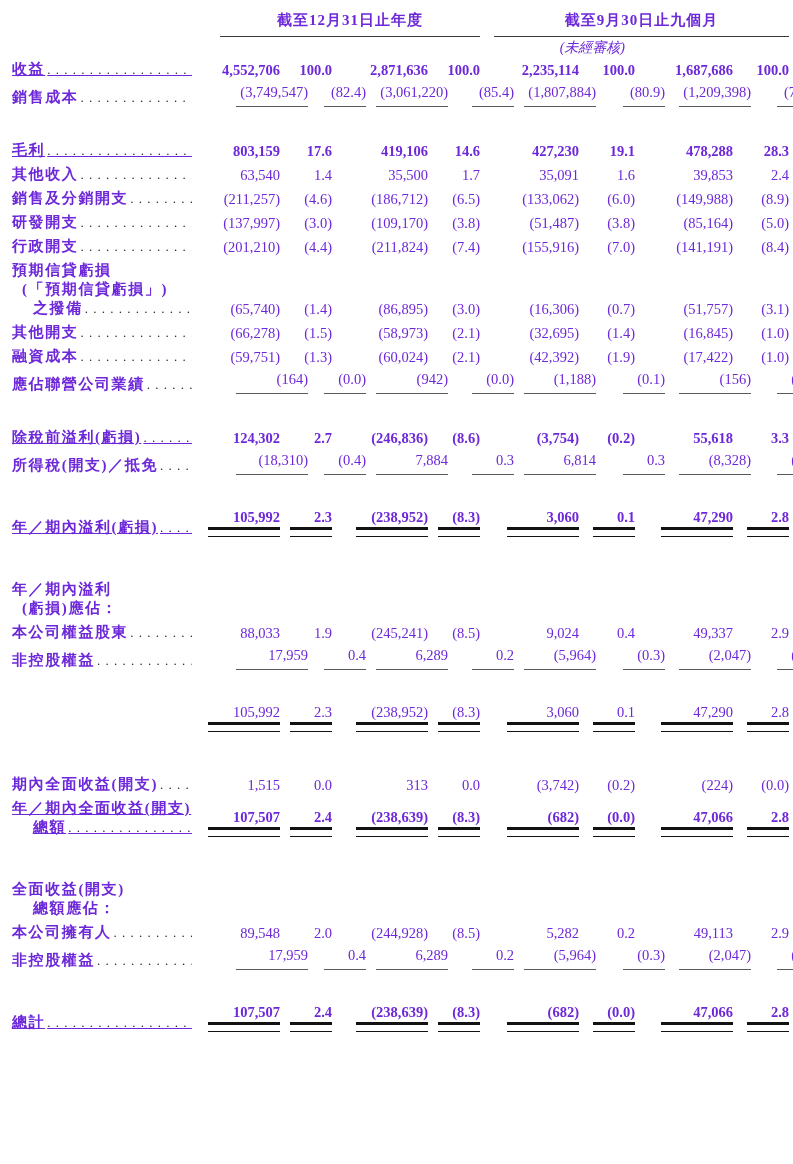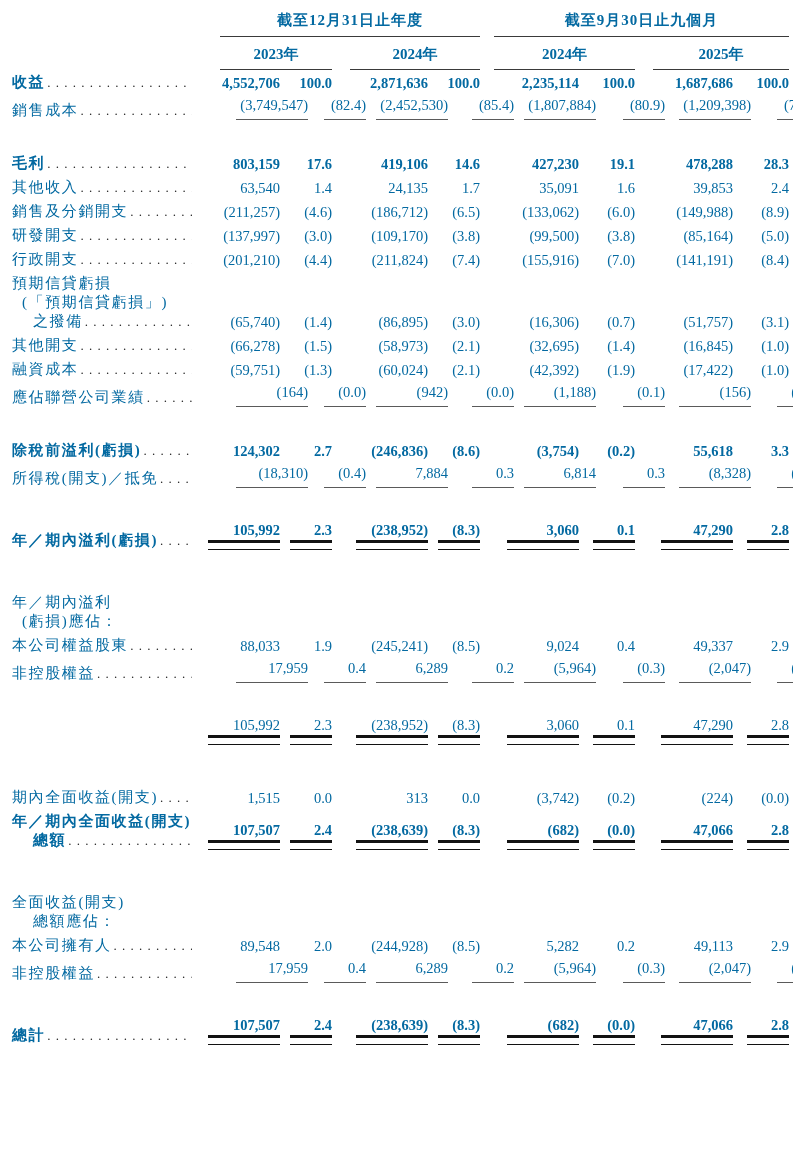--- a/index.html
+++ b/index.html
@@ -1,21 +1,21 @@
 <!DOCTYPE html>
 <html><head>
 <meta charset="utf-8">
 <style>
   html,body { margin:0; padding:0; background:#ffffff; }
   .page {
     width: 793px;
     min-height: 1164px;
     box-sizing: border-box;
     background:#fff;
-    color:#0369a1;
+    color:#6d28d9;
     font-family: "Liberation Serif", "DejaVu Serif", serif;
     padding: 10px 16px 24px 12px;
   }
   table { border-collapse: collapse; width: 771px; table-layout: fixed; }
   td { vertical-align: bottom; padding: 2px 0 3px 0; }
 
   
   thead td { padding: 1px 0; }
   .grp {
     text-align: center; font-weight: bold; font-size: 15px;
@@ -31,41 +31,41 @@
   .y1 { margin-left: 28px; }
   .y2 { margin-left: 18px; }
   .y3 { margin-left: 14px; }
   .y4 { margin-left: 18px; }
   .cur { text-align: right; font-style: italic; font-size: 14.5px; padding-top: 7px; white-space: nowrap; }
   .unit { text-align: right; font-style: italic; font-size: 14.5px; white-space: nowrap; }
   .pcth { text-align: right; font-style: italic; font-size: 14.5px; }
   .unaud { text-align: right; font-style: italic; font-size: 14px; padding-right: 10px; white-space: nowrap; }
 
   
-  .lbl { font-size: 15px; }
+  .lbl { font-size: 15px; font-weight: bold; }
   .lbl-line { display: flex; align-items: baseline; }
   .ind1 { padding-left: 10px; }
   .ind2 { padding-left: 21px; }
   .lbl-text { letter-spacing: 1.6px; white-space: nowrap; }
   .dots { flex: 1; overflow: hidden; white-space: nowrap; color: #2a2a2a; padding-left: 2px; }
   .dots::after {
     content: ". . . . . . . . . . . . . . . . . . . . . . . . . . . . . . . . . . .";
     font-size: 13px; font-weight: normal; letter-spacing: 1px;
   }
   .num { text-align: right; font-size: 14.5px; white-space: nowrap; }
   .v { display: inline-block; text-align: right; }
   .amt .v { min-width: 72px; }
   .pct .v { min-width: 42px; }
   .rule-single { border-bottom: 1.6px solid #5a5a5a; padding-bottom: 5px; margin-left: 44px; }
   .rule-double { position: relative; padding-bottom: 11px; }
   .rule-double::after {
     content:""; position:absolute; left:0; right:0; bottom:0; height:6px;
     border-top: 3px solid #121212; border-bottom: 1.5px solid #121212;
   }
-  tr.bold td { font-weight: bold; }
+  tr.bold td { font-weight: bold; text-decoration: underline; }
   .spacer-md { height: 24px; }
   .spacer-lg { height: 33px; }
 </style>
 </head>
 <body>
 
 <div class="page">
   <table>
     <colgroup>
       <col style="width:180px">
@@ -82,33 +82,23 @@
       <tr>
         <td></td>
         <td colspan="4">
           <div class="grp g1">截至12月31日止年度</div>
         </td>
         <td colspan="4">
           <div class="grp g2">截至9月30日止九個月</div>
         </td>
       </tr>
       <tr>
-        <td></td>
-        <td colspan="2">
-          <div class="yr y1">2023年</div>
-        </td>
-        <td colspan="2">
-          <div class="yr y2">2024年</div>
-        </td>
-        <td colspan="2">
-          <div class="yr y3">2024年</div>
-        </td>
-        <td colspan="2">
-          <div class="yr y4">2025年</div>
-        </td>
+        <td colspan="5"></td>
+        <td colspan="2" class="unaud">(未經審核)</td>
+        <td colspan="2"></td>
       </tr>
     </thead>
     <tbody>
         <tr class="bold">
           <td class="lbl">
             <div class="lbl-line">
               <span class="lbl-text">收益</span>
               <span class="dots"></span>
             </div>
           </td>
@@ -123,21 +113,21 @@
         </tr>
         <tr>
           <td class="lbl">
             <div class="lbl-line">
               <span class="lbl-text">銷售成本</span>
               <span class="dots"></span>
             </div>
           </td>
           <td class="num amt"><span class="v rule-single">(3,749,547)</span></td>
           <td class="num pct"><span class="v rule-single">(82.4)</span></td>
-          <td class="num amt"><span class="v rule-single">(2,452,530)</span></td>
+          <td class="num amt"><span class="v rule-single">(3,061,220)</span></td>
           <td class="num pct"><span class="v rule-single">(85.4)</span></td>
           <td class="num amt"><span class="v rule-single">(1,807,884)</span></td>
           <td class="num pct"><span class="v rule-single">(80.9)</span></td>
           <td class="num amt"><span class="v rule-single">(1,209,398)</span></td>
           <td class="num pct"><span class="v rule-single">(71.7)</span></td>
         </tr>
         <tr>
           <td colspan="9" class="spacer-md"></td>
         </tr>
         <tr class="bold">
@@ -158,21 +148,21 @@
         </tr>
         <tr>
           <td class="lbl">
             <div class="lbl-line">
               <span class="lbl-text">其他收入</span>
               <span class="dots"></span>
             </div>
           </td>
           <td class="num amt"><span class="v">63,540</span></td>
           <td class="num pct"><span class="v">1.4</span></td>
-          <td class="num amt"><span class="v">24,135</span></td>
+          <td class="num amt"><span class="v">35,500</span></td>
           <td class="num pct"><span class="v">1.7</span></td>
           <td class="num amt"><span class="v">35,091</span></td>
           <td class="num pct"><span class="v">1.6</span></td>
           <td class="num amt"><span class="v">39,853</span></td>
           <td class="num pct"><span class="v">2.4</span></td>
         </tr>
         <tr>
           <td class="lbl">
             <div class="lbl-line">
               <span class="lbl-text">銷售及分銷開支</span>
@@ -192,21 +182,21 @@
           <td class="lbl">
             <div class="lbl-line">
               <span class="lbl-text">研發開支</span>
               <span class="dots"></span>
             </div>
           </td>
           <td class="num amt"><span class="v">(137,997)</span></td>
           <td class="num pct"><span class="v">(3.0)</span></td>
           <td class="num amt"><span class="v">(109,170)</span></td>
           <td class="num pct"><span class="v">(3.8)</span></td>
-          <td class="num amt"><span class="v">(99,500)</span></td>
+          <td class="num amt"><span class="v">(51,487)</span></td>
           <td class="num pct"><span class="v">(3.8)</span></td>
           <td class="num amt"><span class="v">(85,164)</span></td>
           <td class="num pct"><span class="v">(5.0)</span></td>
         </tr>
         <tr>
           <td class="lbl">
             <div class="lbl-line">
               <span class="lbl-text">行政開支</span>
               <span class="dots"></span>
             </div>

